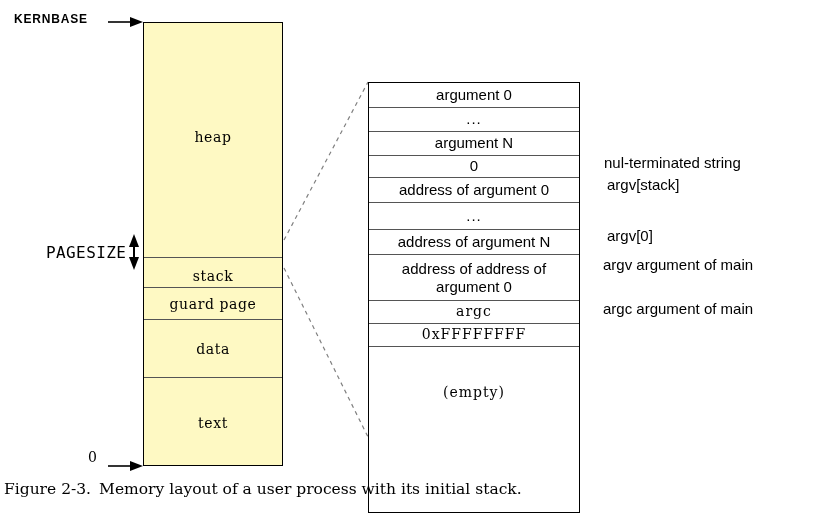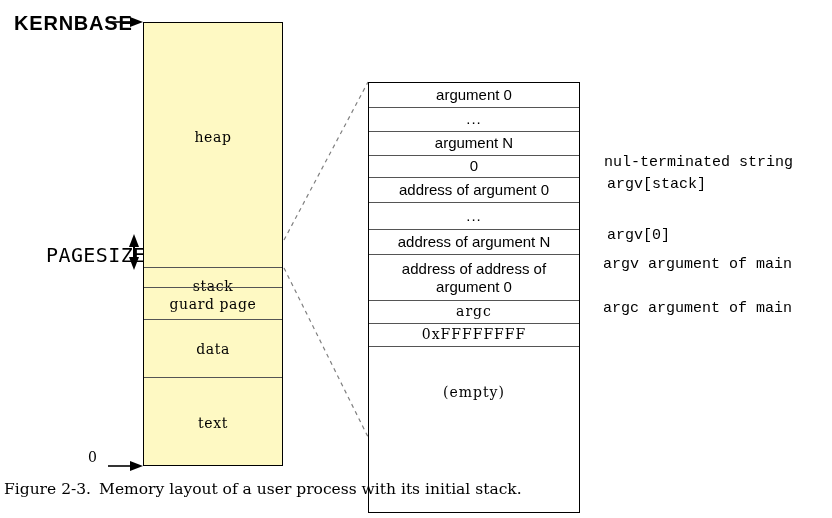--- a/index.html
+++ b/index.html
@@ -47,28 +47,28 @@
     font-size: 14px;
     letter-spacing: 0.6px;
     color: #000;
   }
   .mem-seg.topline { border-top: 1.3px solid #555; }
 
   
   #kernbase-label {
     left: 14px; top: 12px;
     font-family: "Liberation Sans", sans-serif;
-    font-size: 20px;
+    font-size: 12px;
     font-weight: 600;
     letter-spacing: 0.8px;
   }
   #pagesize-label {
     left: 46px; top: 243px;
     font-family: "DejaVu Sans Mono", "Liberation Mono", monospace;
-    font-size: 20px;
+    font-size: 16px;
     letter-spacing: 0.4px;
   }
   #zero-label {
     left: 88px; top: 449px;
     font-family: "DejaVu Serif", "Liberation Serif", serif;
     font-size: 14px;
   }
 
   
   #stack-table {
@@ -100,21 +100,21 @@
     font-size: 14px;
     letter-spacing: 1px;
   }
   .stack-row.two-line { line-height: 1.18; }
   .stack-row.ellipsis { font-size: 15px; letter-spacing: 1px; }
 
   
   .annotation {
     position: absolute;
     left: 604px;
-    font-family: Liberation Mono, monospace;
+    font-family: Liberation Sans, sans-serif;
     font-size: 15px;
     white-space: nowrap;
     color: #000;
   }
 
   
   #figure-caption {
     left: 4px;
     top: 480px;
     width: 820px;
@@ -165,21 +165,21 @@
   <div class="abs" id="kernbase-label">KERNBASE</div>
 
   <div class="abs" id="pagesize-label">PAGESIZE</div>
 
   <div class="abs" id="zero-label">0</div>
 
   <div class="abs" id="memory-column">
     <div class="mem-seg" style="top:0px;height:228px;">
       <span>heap</span>
     </div>
-    <div class="mem-seg topline" style="top:244px;height:36px;align-items:center;">
+    <div class="mem-seg topline" style="top:234px;height:36px;align-items:center;">
       <span>stack</span>
     </div>
     <div class="mem-seg topline" style="top:264px;height:32px;">
       <span>guard page</span>
     </div>
     <div class="mem-seg topline" style="top:296px;height:58px;">
       <span>data</span>
     </div>
     <div class="mem-seg topline" style="top:354px;height:90px;">
       <span>text</span>

